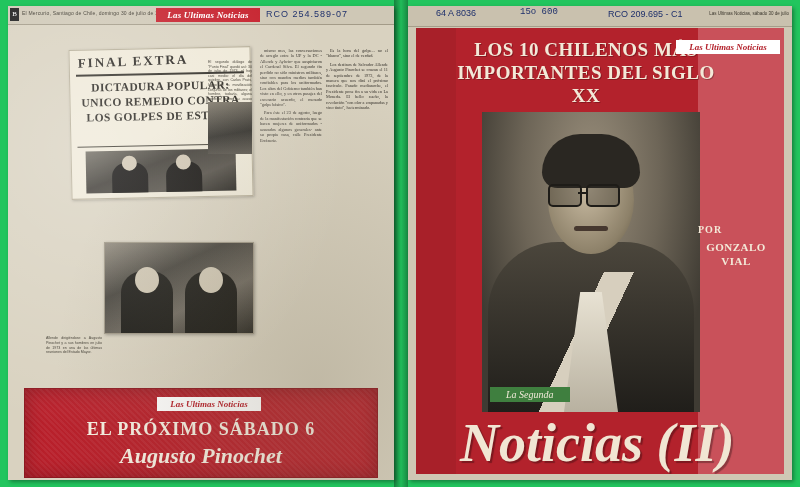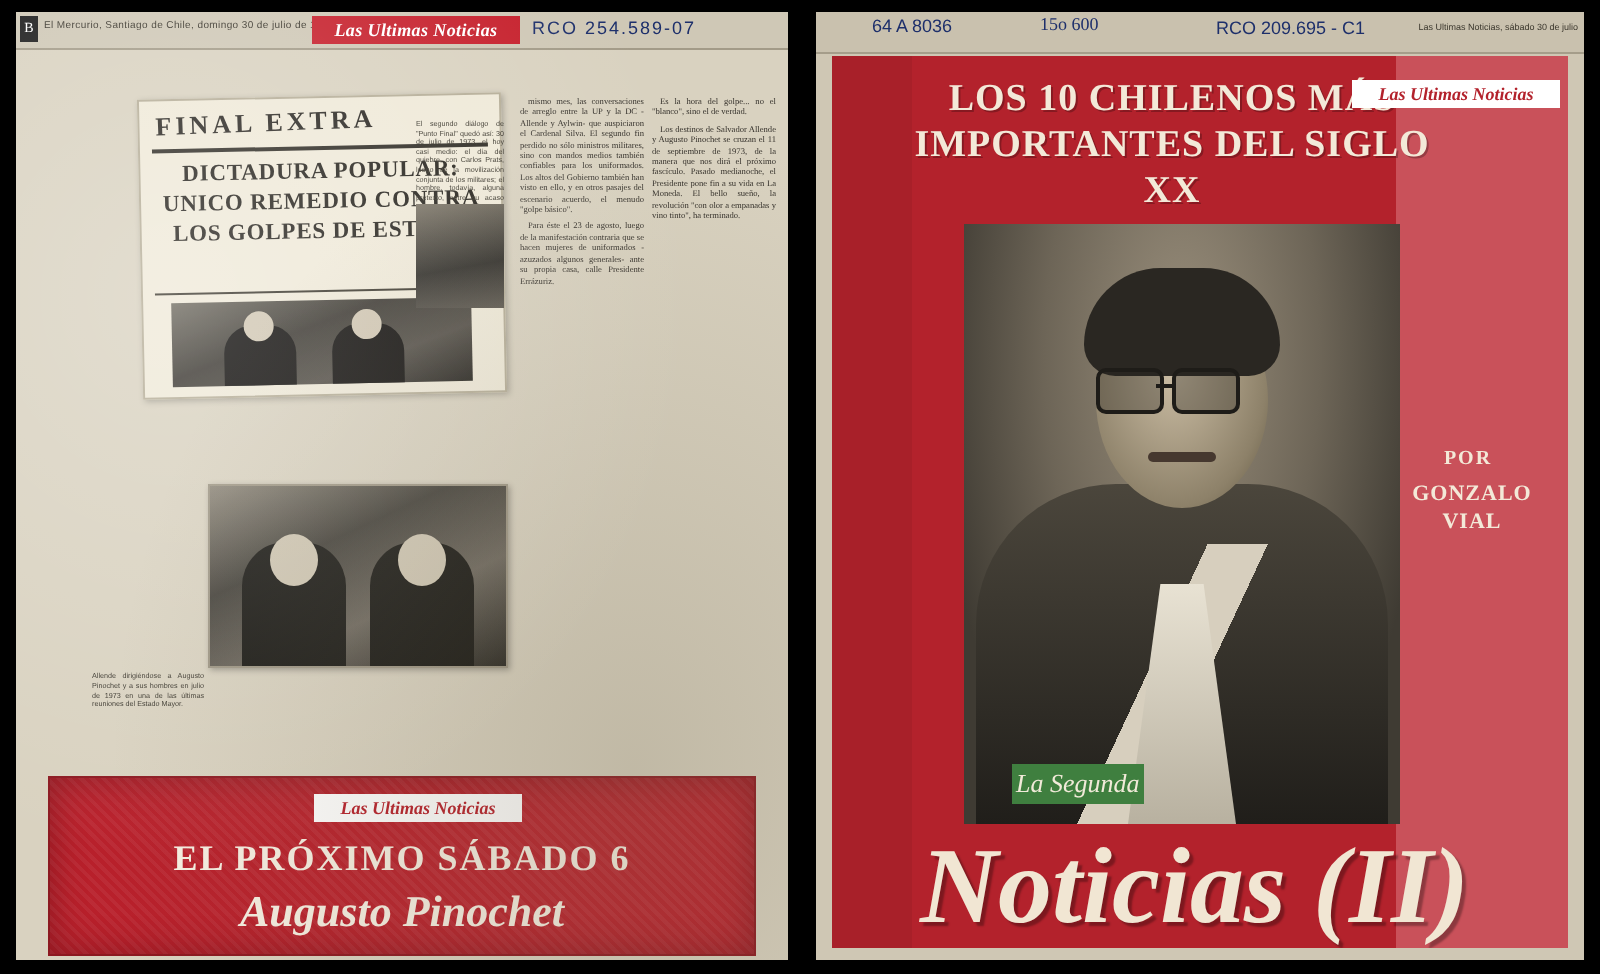--- a/index.html
+++ b/index.html
@@ -10,21 +10,21 @@
   body {
     width: 800px;
     height: 487px;
     overflow: hidden;
     font-family: "Liberation Serif", serif;
   }
   .page {
     position: relative;
     width: 800px;
     height: 487px;
-    background: #000000;
+    background: #22c55e;
   }
 
   
   .sheet-left {
     position: absolute;
     left: 8px;
     top: 6px;
     width: 386px;
     height: 474px;
     background: #d9d2c0;
@@ -351,21 +351,21 @@
     border-bottom: 1px solid #a59d8a;
   }
   .cover-topstrip .hw1 {
     position: absolute; left: 28px; top: 2px;
     font-size: 9px; color: #1d2f6b;
     font-family: "Liberation Sans", sans-serif;
   }
   .cover-topstrip .hw2 {
     position: absolute; left: 112px; top: 1px;
     font-size: 9px; color: #1d2f6b;
-    font-family: Liberation Serif, serif;
+    font-family: Liberation Mono, monospace;
   }
   .cover-topstrip .hw3 {
     position: absolute; left: 200px; top: 3px;
     font-size: 9px; color: #1d2f6b;
     font-family: "Liberation Sans", sans-serif;
   }
   .cover-topstrip .tiny-right {
     position: absolute; right: 3px; top: 5px;
     font-size: 4.5px; color: #3a362c;
     font-family: "Liberation Sans", sans-serif;
@@ -490,35 +490,34 @@
   }
   .portrait .mouth {
     position: absolute;
     left: 92px; top: 114px;
     width: 34px; height: 5px;
     border-radius: 3px;
     background: #46382f;
   }
   .portrait .brand-box {
     position: absolute;
-    left: 24px; bottom: 10px;
+    left: 8px; bottom: 10px;
     background: #3f7f3f;
     color: #f1ead9;
     font-family: "Liberation Serif", serif;
     font-style: italic;
-    font-size: 13px;
-    padding: 2px 2px;
+    font-size: 10px;
+    padding: 2px 16px;
   }
 
   .cover .by-label {
     position: absolute;
     right: 14px;
     top: 196px;
     width: 72px;
-    text-align: center;
     color: #f3e9d8;
     font-family: "Liberation Serif", serif;
     font-weight: bold;
     font-size: 10px;
     letter-spacing: 1px;
   }
   .cover .by-name {
     position: absolute;
     right: 6px;
     top: 212px;

